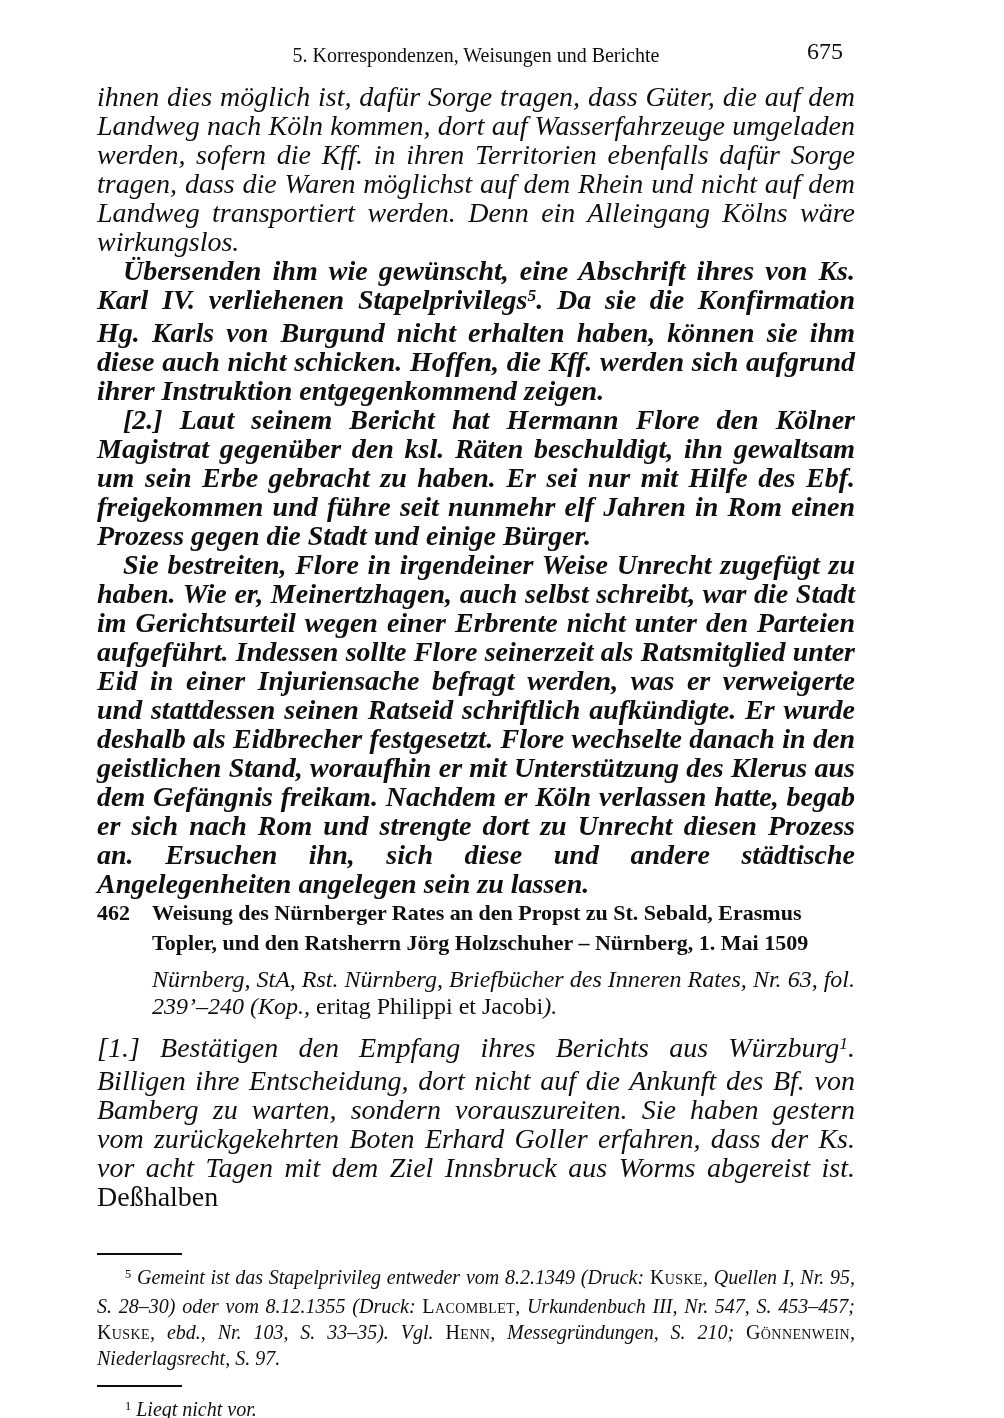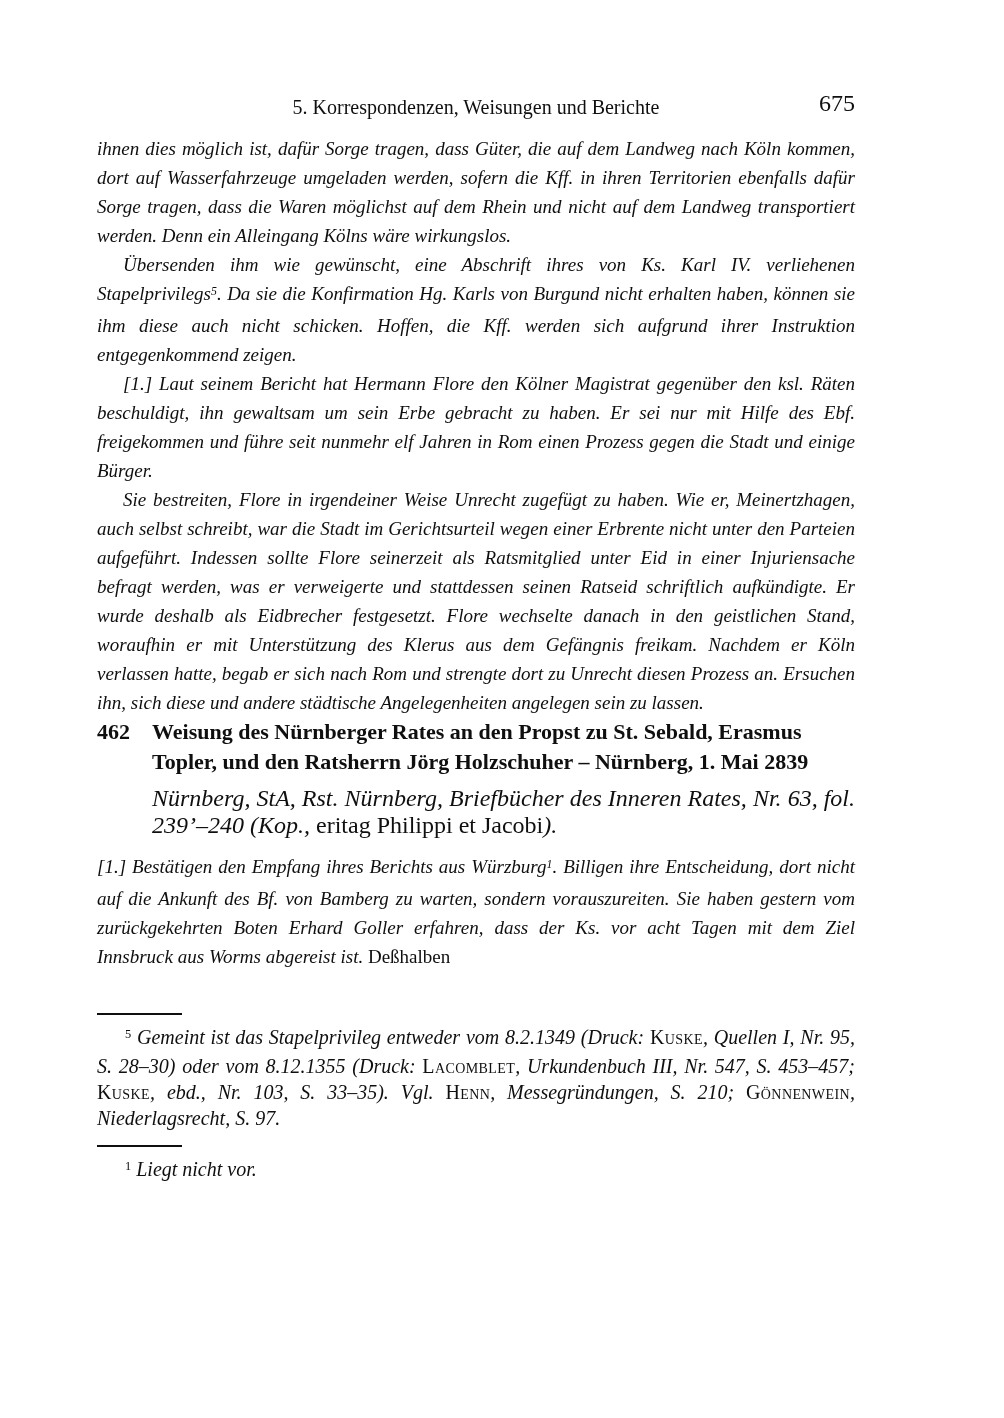--- a/index.html
+++ b/index.html
@@ -7,47 +7,47 @@
     width: 1004px; height: 1418px;
     background: #ffffff;
     color: #0f0f0f;
     font-family: "Liberation Serif", "DejaVu Serif", serif;
     overflow: hidden;
   }
   .page {
     position: relative;
     width: 1004px; height: 1418px;
     box-sizing: border-box;
-    padding-top: 94px;
+    padding-top: 42px;
   }
   .text-col {
     margin-left: 97px;
     width: 758px;
   }
   
   .running-header {
     position: relative;
     font-size: 20px;
     line-height: 26px;
     text-align: center;
     margin-bottom: 14px;
   }
   .page-num {
     position: absolute;
-    right: 0; top: -4px;
+    right: 12px; top: -4px;
     font-size: 24px;
   }
   
   .para {
     margin: 0;
-    font-size: 19px;
+    font-size: 28px;
     line-height: 29px;
     text-align: justify;
   }
-  .para.indent { text-indent: 26px; }
+  .para.indent { text-indent: 26px; font-weight: bold; }
   
   .seg-i  { font-style: italic; }
   .seg-r  { font-style: normal; }
   .seg-sc { font-style: normal; font-variant: small-caps; letter-spacing: 0.4px; }
   .seg-sup   { font-style: italic; font-size: 0.62em; position: relative; top: -0.45em; }
   .seg-sup-r { font-style: normal; font-size: 0.62em; position: relative; top: -0.45em; }
   
   .section-heading {
     margin: 42px 0 42px 0;
     text-align: center;
@@ -94,27 +94,27 @@
 <div class="page">
   <div class="text-col">
 
     <div class="running-header">
       <span>5. Korrespondenzen, Weisungen und Berichte</span>
       <span class="page-num">675</span>
     </div>
 
     <p class="para"><span class="seg-i">ihnen dies möglich ist, dafür Sorge tragen, dass Güter, die auf dem Landweg nach Köln kommen, dort auf Wasserfahrzeuge umgeladen werden, sofern die Kff. in ihren Territorien ebenfalls dafür Sorge tragen, dass die Waren möglichst auf dem Rhein und nicht auf dem Landweg transportiert werden. Denn ein Alleingang Kölns wäre wirkungslos.</span></p>
     <p class="para indent"><span class="seg-i">Übersenden ihm wie gewünscht, eine Abschrift ihres von Ks. Karl IV. verliehenen Stapelprivilegs</span><span class="seg-sup">5</span><span class="seg-i">. Da sie die Konfirmation Hg. Karls von Burgund nicht erhalten haben, können sie ihm diese auch nicht schicken. Hoffen, die Kff. werden sich aufgrund ihrer Instruktion entgegenkommend zeigen.</span></p>
-    <p class="para indent"><span class="seg-i">[1.] Laut seinem Bericht hat Hermann Flore den Kölner Magistrat gegenüber den ksl. Räten beschuldigt, ihn gewaltsam um sein Erbe gebracht zu haben. Er sei nur mit Hilfe des Ebf. freigekommen und führe seit nunmehr elf Jahren in Rom einen Prozess gegen die Stadt und einige Bürger.</span></p>
+    <p class="para indent"><span class="seg-i">[2.] Laut seinem Bericht hat Hermann Flore den Kölner Magistrat gegenüber den ksl. Räten beschuldigt, ihn gewaltsam um sein Erbe gebracht zu haben. Er sei nur mit Hilfe des Ebf. freigekommen und führe seit nunmehr elf Jahren in Rom einen Prozess gegen die Stadt und einige Bürger.</span></p>
     <p class="para indent"><span class="seg-i">Sie bestreiten, Flore in irgendeiner Weise Unrecht zugefügt zu haben. Wie er, Meinertzhagen, auch selbst schreibt, war die Stadt im Gerichtsurteil wegen einer Erbrente nicht unter den Parteien aufgeführt. Indessen sollte Flore seinerzeit als Ratsmitglied unter Eid in einer Injuriensache befragt werden, was er verweigerte und stattdessen seinen Ratseid schriftlich aufkündigte. Er wurde deshalb als Eidbrecher festgesetzt. Flore wechselte danach in den geistlichen Stand, woraufhin er mit Unterstützung des Klerus aus dem Gefängnis freikam. Nachdem er Köln verlassen hatte, begab er sich nach Rom und strengte dort zu Unrecht diesen Prozess an. Ersuchen ihn, sich diese und andere städtische Angelegenheiten angelegen sein zu lassen.</span></p>
 
 
     <div class="entry-head">
       <span class="entry-num">462</span>
-      <span class="entry-title">Weisung des Nürnberger Rates an den Propst zu St. Sebald, Erasmus Topler, und den Ratsherrn Jörg Holzschuher – Nürnberg, 1. Mai 2839</span>
+      <span class="entry-title">Weisung des Nürnberger Rates an den Propst zu St. Sebald, Erasmus Topler, und den Ratsherrn Jörg Holzschuher – Nürnberg, 1. Mai 1509</span>
     </div>
 
     <p class="para source-cite"><span class="seg-i">Nürnberg, StA, Rst. Nürnberg, Briefbücher des Inneren Rates, Nr. 63, fol. 239’–240 (Kop.,</span><span class="seg-r"> eritag Philippi et Jacobi</span><span class="seg-i">).</span></p>
 
     <p class="para entry-para"><span class="seg-i">[1.] Bestätigen den Empfang ihres Berichts aus Würzburg</span><span class="seg-sup">1</span><span class="seg-i">. Billigen ihre Entscheidung, dort nicht auf die Ankunft des Bf. von Bamberg zu warten, sondern vorauszureiten. Sie haben gestern vom zurückgekehrten Boten Erhard Goller erfahren, dass der Ks. vor acht Tagen mit dem Ziel Innsbruck aus Worms abgereist ist.</span><span class="seg-r"> Deßhalben</span></p>
 
     <div class="footnote-area">
       <div class="fn-block">
         <div class="fn-rule"></div>
         <p class="footnote"><span class="seg-sup-r">5</span><span class="seg-i"> Gemeint ist das Stapelprivileg entweder vom 8.2.1349 (Druck: </span><span class="seg-sc">Kuske</span><span class="seg-i">, Quellen I, Nr. 95, S. 28–30) oder vom 8.12.1355 (Druck: </span><span class="seg-sc">Lacomblet</span><span class="seg-i">, Urkundenbuch III, Nr. 547, S. 453–457; </span><span class="seg-sc">Kuske</span><span class="seg-i">, ebd., Nr. 103, S. 33–35). Vgl. </span><span class="seg-sc">Henn</span><span class="seg-i">, Messegründungen, S. 210; </span><span class="seg-sc">Gönnenwein</span><span class="seg-i">, Niederlagsrecht, S. 97.</span></p>

